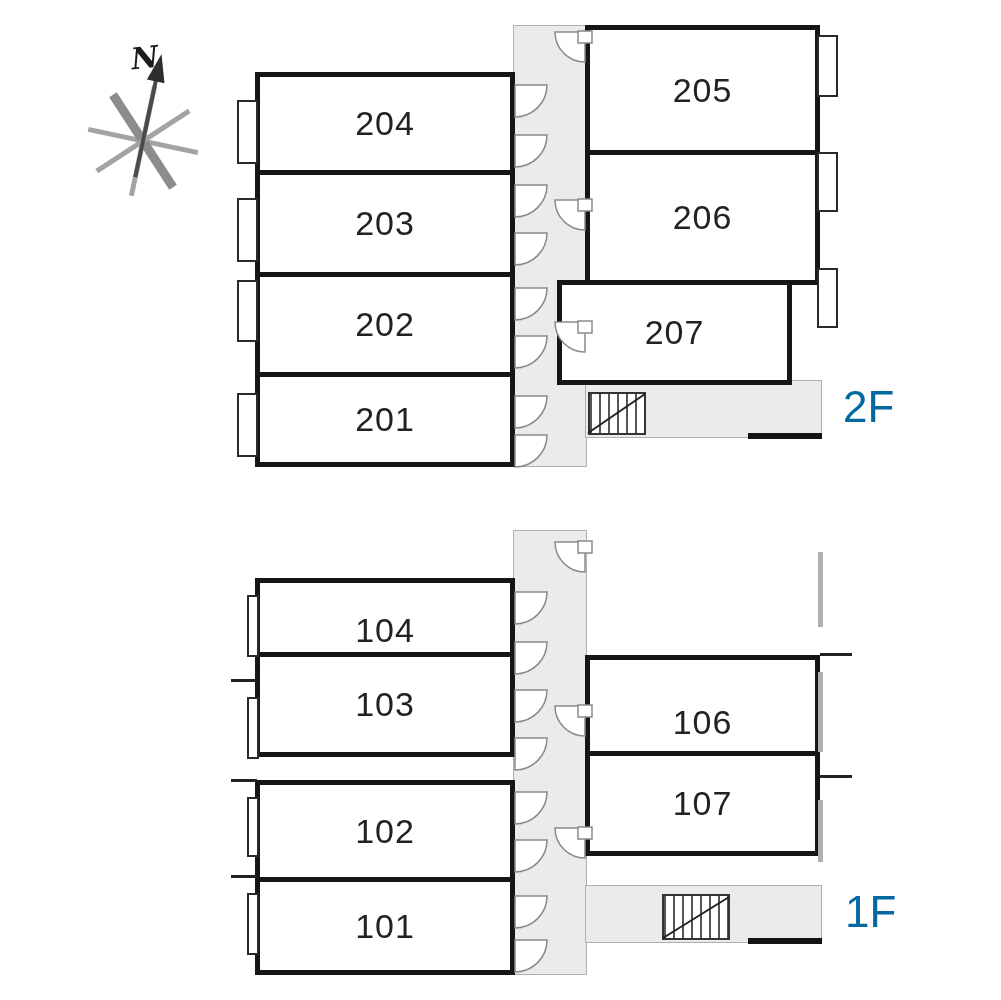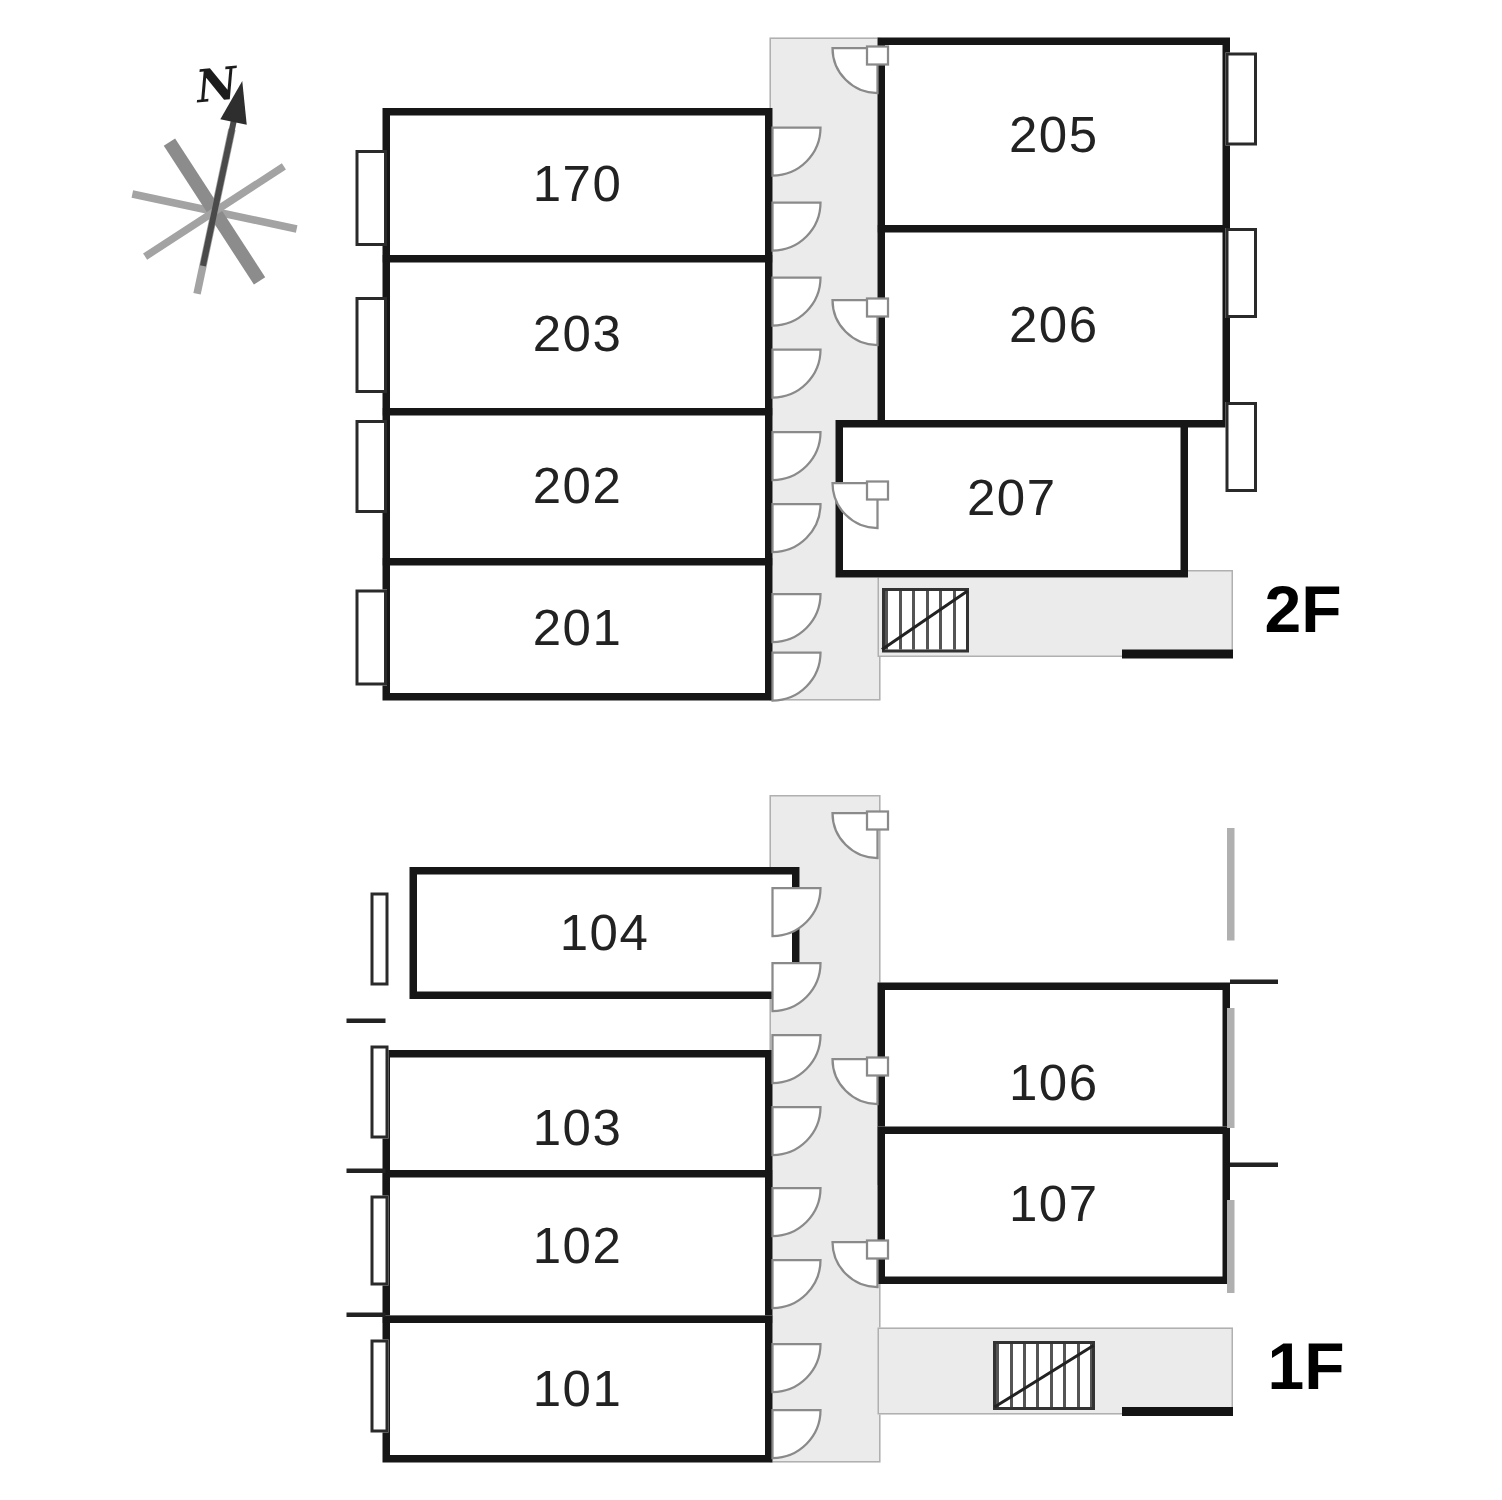--- a/index.html
+++ b/index.html
@@ -11,21 +11,21 @@
   .corridor,.walk-strip{
     position:absolute;background:#ebebeb;border:1px solid #b0b0b0;
     box-sizing:border-box;z-index:1;
   }
   .room{
     position:absolute;box-sizing:border-box;background:#ffffff;
     border:5px solid #161616;display:flex;align-items:center;justify-content:center;
     z-index:2;
   }
   .room-label{font-size:34px;color:#222;letter-spacing:1px;}
-  .floor-label{position:absolute;font-size:44px;font-weight:700;color:#000000;z-index:2;}
+  .floor-label{position:absolute;font-size:44px;font-weight:400;color:#0369a1;z-index:2;}
   .window{position:absolute;background:#ffffff;border:2px solid #2a2a2a;box-sizing:border-box;z-index:3;}
   .gray-win{position:absolute;background:#b0b0b0;z-index:3;}
   .tick{position:absolute;background:#222;z-index:3;}
   .black-seg{position:absolute;background:#141414;z-index:3;}
   .stairs{
     position:absolute;z-index:3;border:2px solid #333;box-sizing:border-box;
     background:repeating-linear-gradient(90deg,#555 0 2px,#ffffff 2px 9px);
   }
   .overlay-svg{position:absolute;left:0;top:0;z-index:4;pointer-events:none;}
   .compass-n{
@@ -36,21 +36,21 @@
 </head>
 <body>
 
 <div class="plan">
 
   <div class="corridor" style="left:513px;top:25px;width:74px;height:442px"></div>
   <div class="walk-strip" style="left:585px;top:380px;width:237px;height:58px"></div>
   <div class="black-seg" style="left:748px;top:433px;width:74px;height:6px"></div>
 
   <div class="room" style="left:255px;top:72px;width:260px;height:103px">
-    <span class="room-label">170</span>
+    <span class="room-label">204</span>
   </div>
   <div class="room" style="left:255px;top:170px;width:260px;height:107px">
     <span class="room-label">203</span>
   </div>
   <div class="room" style="left:255px;top:272px;width:260px;height:105px">
     <span class="room-label">202</span>
   </div>
   <div class="room" style="left:255px;top:372px;width:260px;height:95px">
     <span class="room-label">201</span>
   </div>
@@ -74,24 +74,24 @@
   <div class="window" style="left:817px;top:152px;width:21px;height:60px"></div>
   <div class="window" style="left:817px;top:268px;width:21px;height:60px"></div>
 
   <div class="stairs" style="left:588px;top:392px;width:58px;height:43px"></div>
   <div class="floor-label" style="left:843px;top:382px">2F</div>
 
   <div class="corridor" style="left:513px;top:530px;width:74px;height:445px"></div>
   <div class="walk-strip" style="left:585px;top:885px;width:237px;height:58px"></div>
   <div class="black-seg" style="left:748px;top:938px;width:74px;height:6px"></div>
 
-  <div class="room" style="left:273px;top:578px;width:260px;height:88px">
+  <div class="room" style="left:255px;top:578px;width:260px;height:105px">
     <span class="room-label">104</span>
   </div>
-  <div class="room" style="left:255px;top:700px;width:260px;height:105px">
+  <div class="room" style="left:255px;top:652px;width:260px;height:105px">
     <span class="room-label">103</span>
   </div>
   <div class="room" style="left:255px;top:780px;width:260px;height:102px">
     <span class="room-label">102</span>
   </div>
   <div class="room" style="left:255px;top:877px;width:260px;height:98px">
     <span class="room-label">101</span>
   </div>
 
   <div class="room" style="left:585px;top:655px;width:235px;height:135px">

